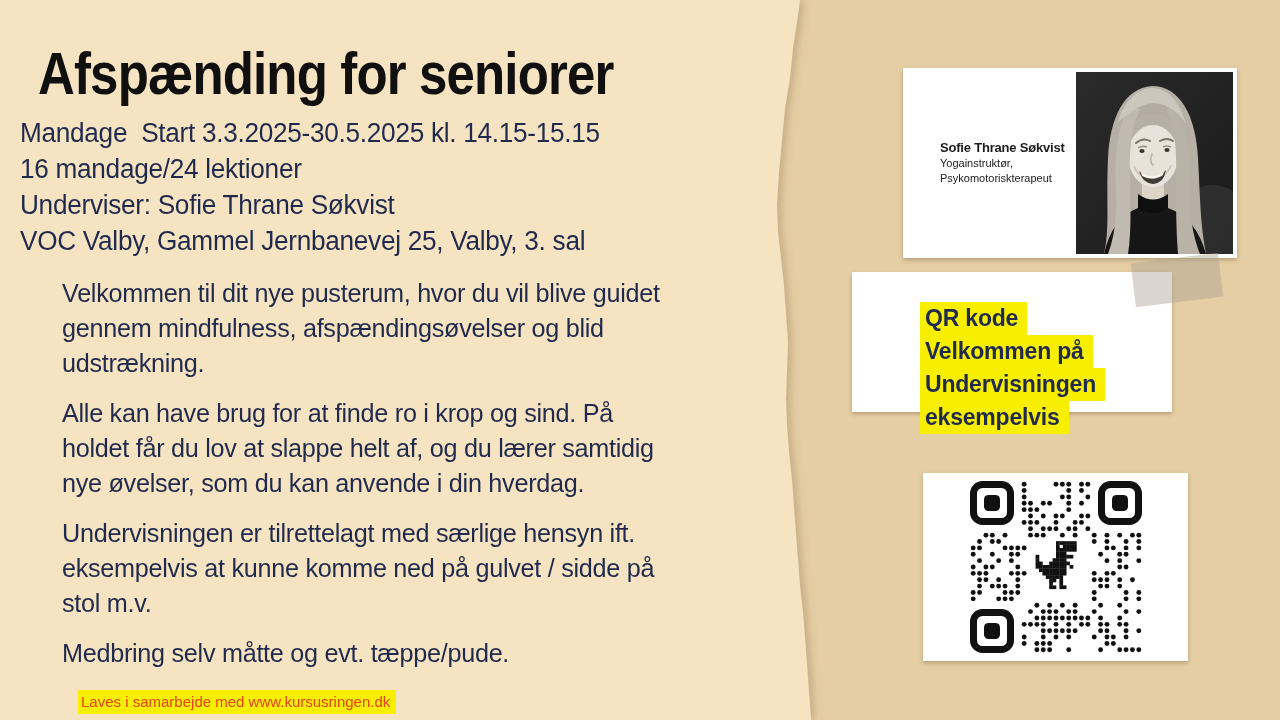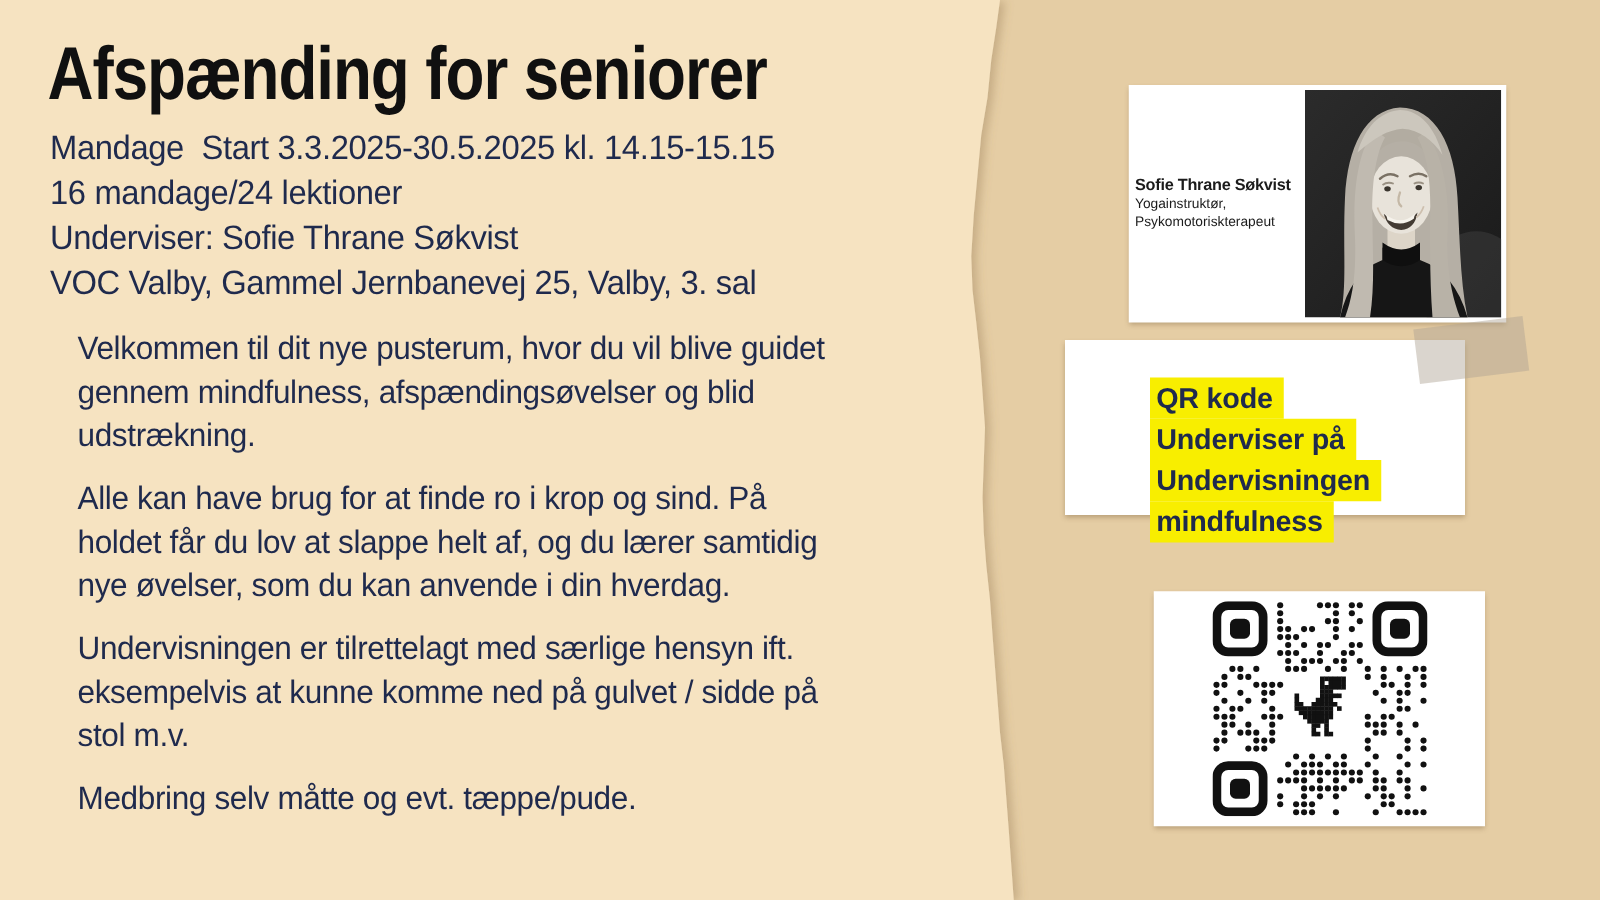--- a/index.html
+++ b/index.html
@@ -7,27 +7,27 @@
     width:1280px;height:720px;overflow:hidden;position:relative;
     font-family:"Liberation Sans","DejaVu Sans",sans-serif;
     background:var(--page-right-bg,#e5cda4);
   }
   .slide{position:absolute;inset:0;}
   svg.bg{position:absolute;left:0;top:0;width:1280px;height:720px;}
   .bg-right{fill:var(--page-right-bg,#e5cda4);}
   .bg-left{fill:var(--page-left-bg,#f6e3c1);}
 
   
-  .left-col{position:absolute;left:0;top:0;width:830px;}
+  .left-col{position:absolute;left:0;top:15px;width:830px;}
   .title{
     margin:26px 0 0 38px;font-size:60px;font-weight:700;line-height:66px;
     letter-spacing:-1px;color:var(--heading-text,#101010);
     transform:scaleX(.85);transform-origin:left top;white-space:nowrap;
   }
-  .details{margin:8px 0 0 40px;color:var(--body-text,#1f2a4d);}
+  .details{margin:8px 0 0 20px;color:var(--body-text,#1f2a4d);}
   .details div{
     font-size:27px;line-height:36px;white-space:pre-wrap;letter-spacing:-.3px;
     transform:scaleX(.97);transform-origin:left top;
   }
   .paragraphs{margin:17px 0 0 62px;width:780px;}
   .paragraphs p{
     margin:0 0 15px 0;font-size:26px;line-height:35px;letter-spacing:-.3px;
     color:var(--body-text,#1f2a4d);white-space:pre-line;
     transform:scaleX(.97);transform-origin:left top;
   }
@@ -36,20 +36,21 @@
     background:var(--highlight-yellow,#fff000);
     color:var(--footnote-text,#e8421d);
     font-size:15px;line-height:22px;padding:1px 6px 1px 3px;
   }
 
   
   .instructor-card{
     position:absolute;left:903px;top:68px;width:302px;height:190px;
     background:var(--card-bg,#fff);box-shadow:0 2px 4px rgba(100,75,40,.35);
     display:flex;
+    padding-left:32px;
   }
   .instructor-text{width:141px;padding:72px 0 0 5px;box-sizing:border-box;color:#1b1b1b;}
   .instructor-name{font-size:13px;font-weight:700;letter-spacing:-.2px;line-height:16px;}
   .instructor-role{font-size:11px;line-height:15px;}
   .portrait-wrap{flex:1;padding:4px 4px 4px 0;}
   .portrait-wrap svg{display:block;width:157px;height:182px;}
 
   
   .qr-label-card{
     position:absolute;left:852px;top:272px;width:320px;height:140px;
@@ -101,20 +102,21 @@
 gennem mindfulness, afspændingsøvelser og blid
 udstrækning.</p>
       <p>Alle kan have brug for at finde ro i krop og sind. På
 holdet får du lov at slappe helt af, og du lærer samtidig
 nye øvelser, som du kan anvende i din hverdag.</p>
       <p>Undervisningen er tilrettelagt med særlige hensyn ift.
 eksempelvis at kunne komme ned på gulvet / sidde på
 stol m.v.</p>
       <p>Medbring selv måtte og evt. tæppe/pude.</p>
     </div>
+    <div class="footnote">Laves i samarbejde med www.kursusringen.dk</div>
   </div>
 
   <div class="instructor-card">
     <div class="instructor-text">
       <div class="instructor-name">Sofie Thrane Søkvist</div>
       <div class="instructor-role">Yogainstruktør,</div>
       <div class="instructor-role">Psykomotoriskterapeut</div>
     </div>
     <div class="portrait-wrap">
       <svg viewBox="0 0 157 182">
@@ -156,23 +158,23 @@
         <path d="M56,32 C42,48 38,82 40,118 C41,148 38,166 32,182 L52,182 C56,156 54,128 54,106 C53,78 56,52 64,38 Z" fill="#c0bab0"></path>
         <path d="M96,34 C110,50 116,82 114,116 C113,146 118,166 124,182 L102,182 C100,156 100,128 100,106 C101,78 99,54 90,38 Z" fill="#b8b2a7"></path>
 
         <path d="M76,16 C60,17 48,30 42,50 C56,38 66,32 78,31 C92,32 102,40 110,52 C104,30 92,16 76,16 Z" fill="#ccc7bd"></path>
       </svg>
     </div>
   </div>
 
   <div class="qr-label-card">
     <div class="qr-label-line">QR kode</div>
-    <div class="qr-label-line">Underviser på</div>
+    <div class="qr-label-line">Velkommen på</div>
     <div class="qr-label-line">Undervisningen</div>
-    <div class="qr-label-line">mindfulness</div>
+    <div class="qr-label-line">eksempelvis</div>
   </div>
 
   <div class="tape"></div>
 
   <div class="qr-card">
     <svg id="qr-svg" viewBox="0 0 172 172">
         <circle cx="54.148148148148145" cy="3.185185185185185" r="2.45" fill="#111111"></circle>
         <circle cx="86" cy="3.185185185185185" r="2.45" fill="#111111"></circle>
         <circle cx="92.37037037037037" cy="3.185185185185185" r="2.45" fill="#111111"></circle>
         <circle cx="98.74074074074073" cy="3.185185185185185" r="2.45" fill="#111111"></circle>

